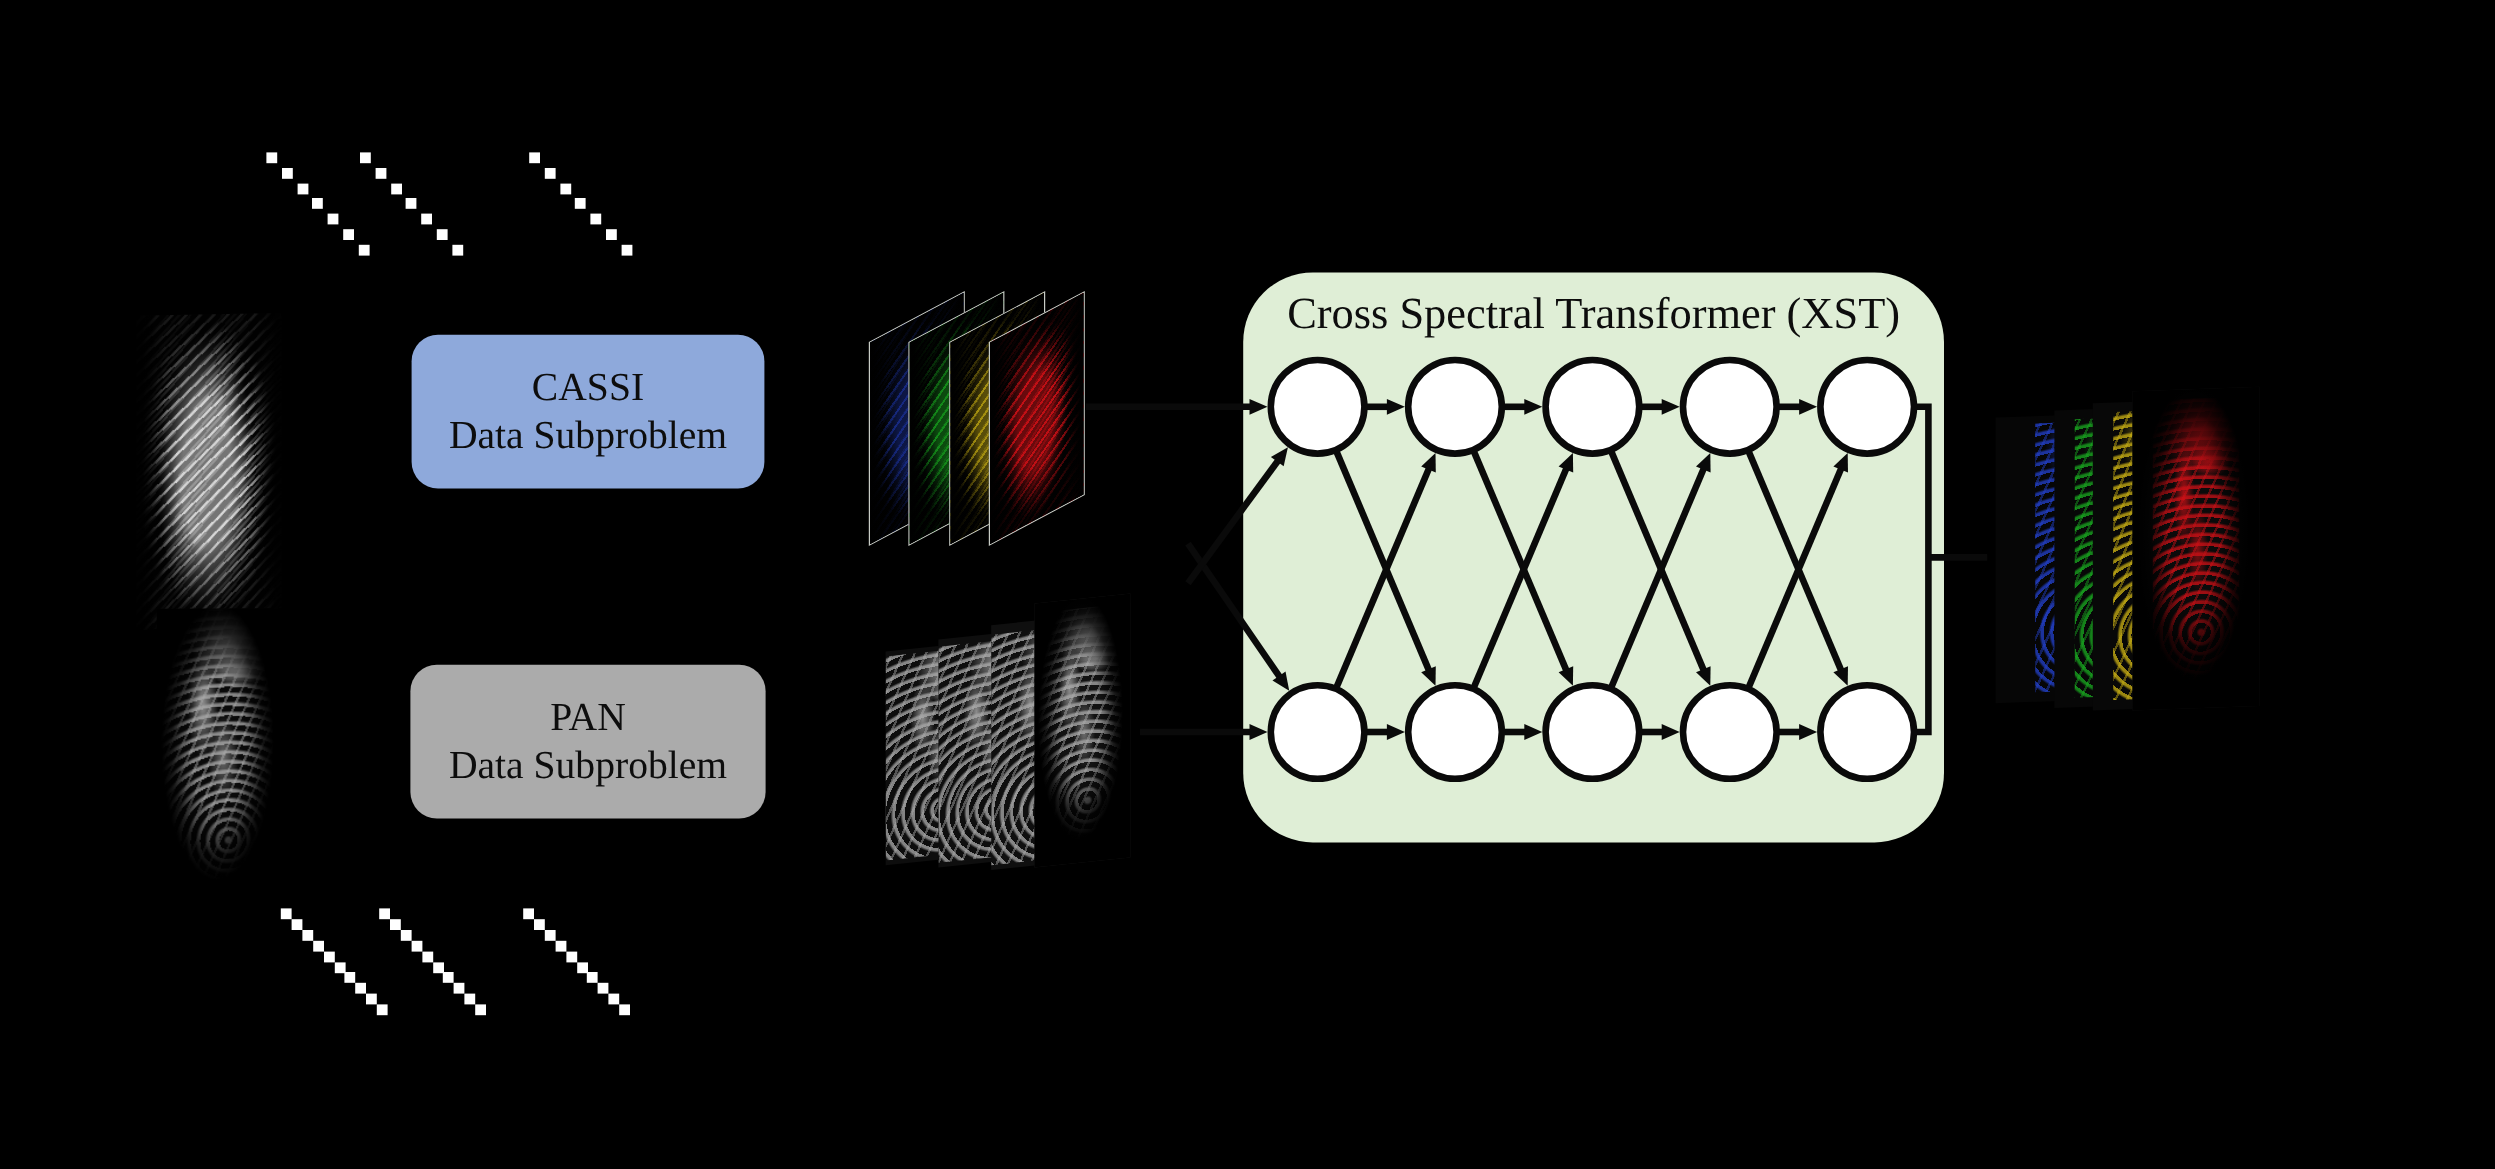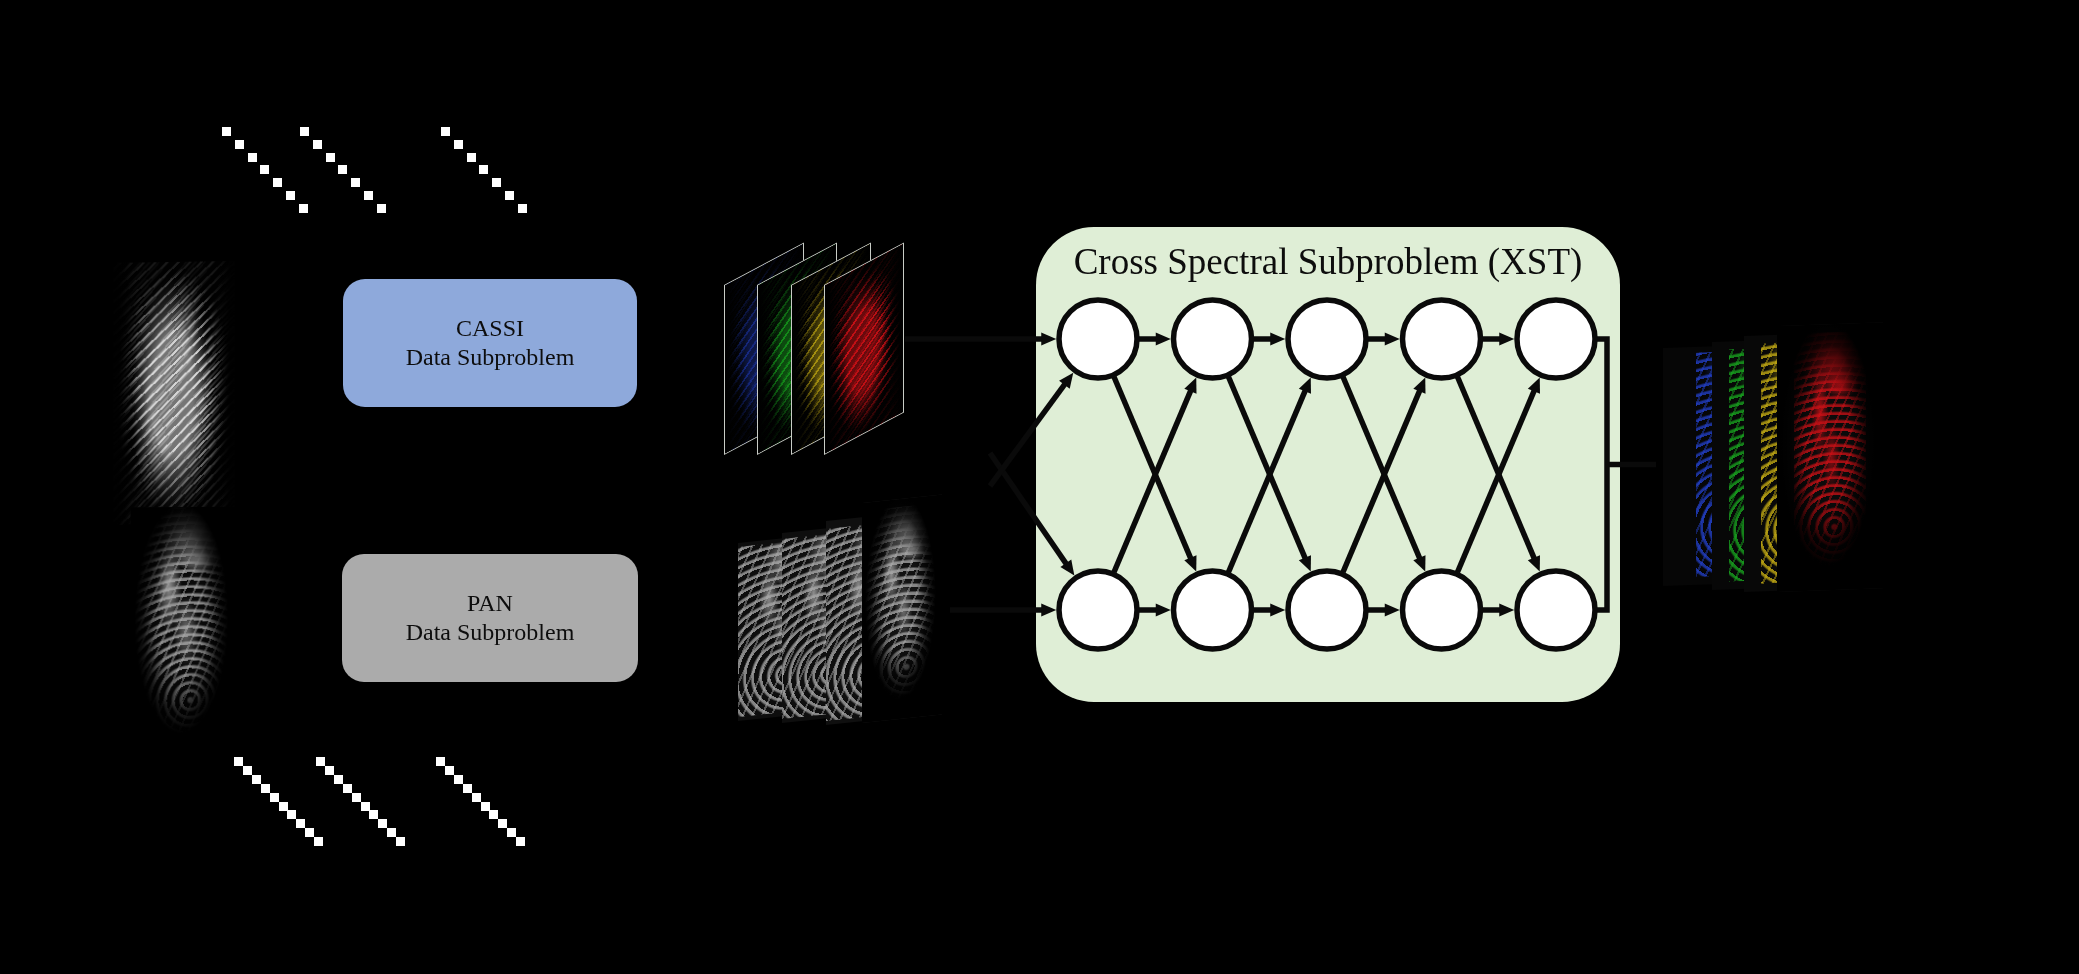--- a/index.html
+++ b/index.html
@@ -38,21 +38,21 @@
     background:radial-gradient(ellipse 46% 48% at 48% 45%, rgba(0,0,0,0) 0 45%, rgba(0,0,0,.8) 78%, #000 96%);}
 
   
   .cassi-img{left:113px;top:262px;width:124px;height:258px;background:#050505;
     transform:perspective(900px) rotateY(14deg) skewY(-3deg);}
   .pan-img{left:130px;top:507px;width:108px;height:248px;background:#0a0a0a;
     transform:perspective(900px) rotateY(12deg) skewY(-2deg);}
 
   
   .sub-box{position:absolute;border-radius:22px;display:flex;flex-direction:column;
-    align-items:center;justify-content:center;color:#0d0d0d;font-size:24px;line-height:1.22;text-align:center;}
+    align-items:center;justify-content:center;color:#0d0d0d;font-size:33px;line-height:1.22;text-align:center;}
   .cassi-box{left:343px;top:279px;width:294px;height:128px;}
   .pan-box{left:342px;top:554px;width:296px;height:128px;}
 
   
   .spec-plane{width:78px;height:168px;top:285px;background:#040404;
     border:1px solid rgba(235,240,233,.85);
     transform:skewY(-28deg);transform-origin:0 0;overflow:hidden;}
 
   
   .pan-plane{transform:skewY(-6deg);transform-origin:0 0;}
@@ -176,21 +176,21 @@
     <div class="plane pan-plane" style="left:826px;top:521px;width:50px;height:204px;background:#0f0f0f;">
       <div class="statue" style="left: 0px; top: 8px; width: 90px; height: 192px; --c: 172,172,172;"></div>
     </div>
     <div class="plane pan-plane" style="left:862px;top:503px;width:80px;height:220px;background:#121212;">
       <div class="statue" style="left: 2px; top: 8px; width: 76px; height: 206px; --c: 172,172,172;"></div>
       <div class="statue-vig"></div>
     </div>
   </div>
 
   <div class="xst-box" style="background: rgb(223, 238, 214);">
-    <div class="xst-title">Cross Spectral Subproblem (XST)</div>
+    <div class="xst-title">Cross Spectral Transformer (XST)</div>
   </div>
 
   <svg id="graph" class="graph-layer" viewBox="0 0 2079 974">
       <defs>
         <marker id="ah" viewBox="0 0 10 10" refX="0.5" refY="5" markerWidth="17" markerHeight="15" orient="auto" markerUnits="userSpaceOnUse">
           <path d="M0 0.6 L10 5 L0 9.4 Z" fill="#0a0a0a"></path>
         </marker>
       </defs>
       <line x1="1139" y1="339" x2="1156.5" y2="339" stroke="#0a0a0a" stroke-width="5.5" marker-end="url(#ah)"></line>
       <line x1="1253.5" y1="339" x2="1271" y2="339" stroke="#0a0a0a" stroke-width="5.5" marker-end="url(#ah)"></line>

